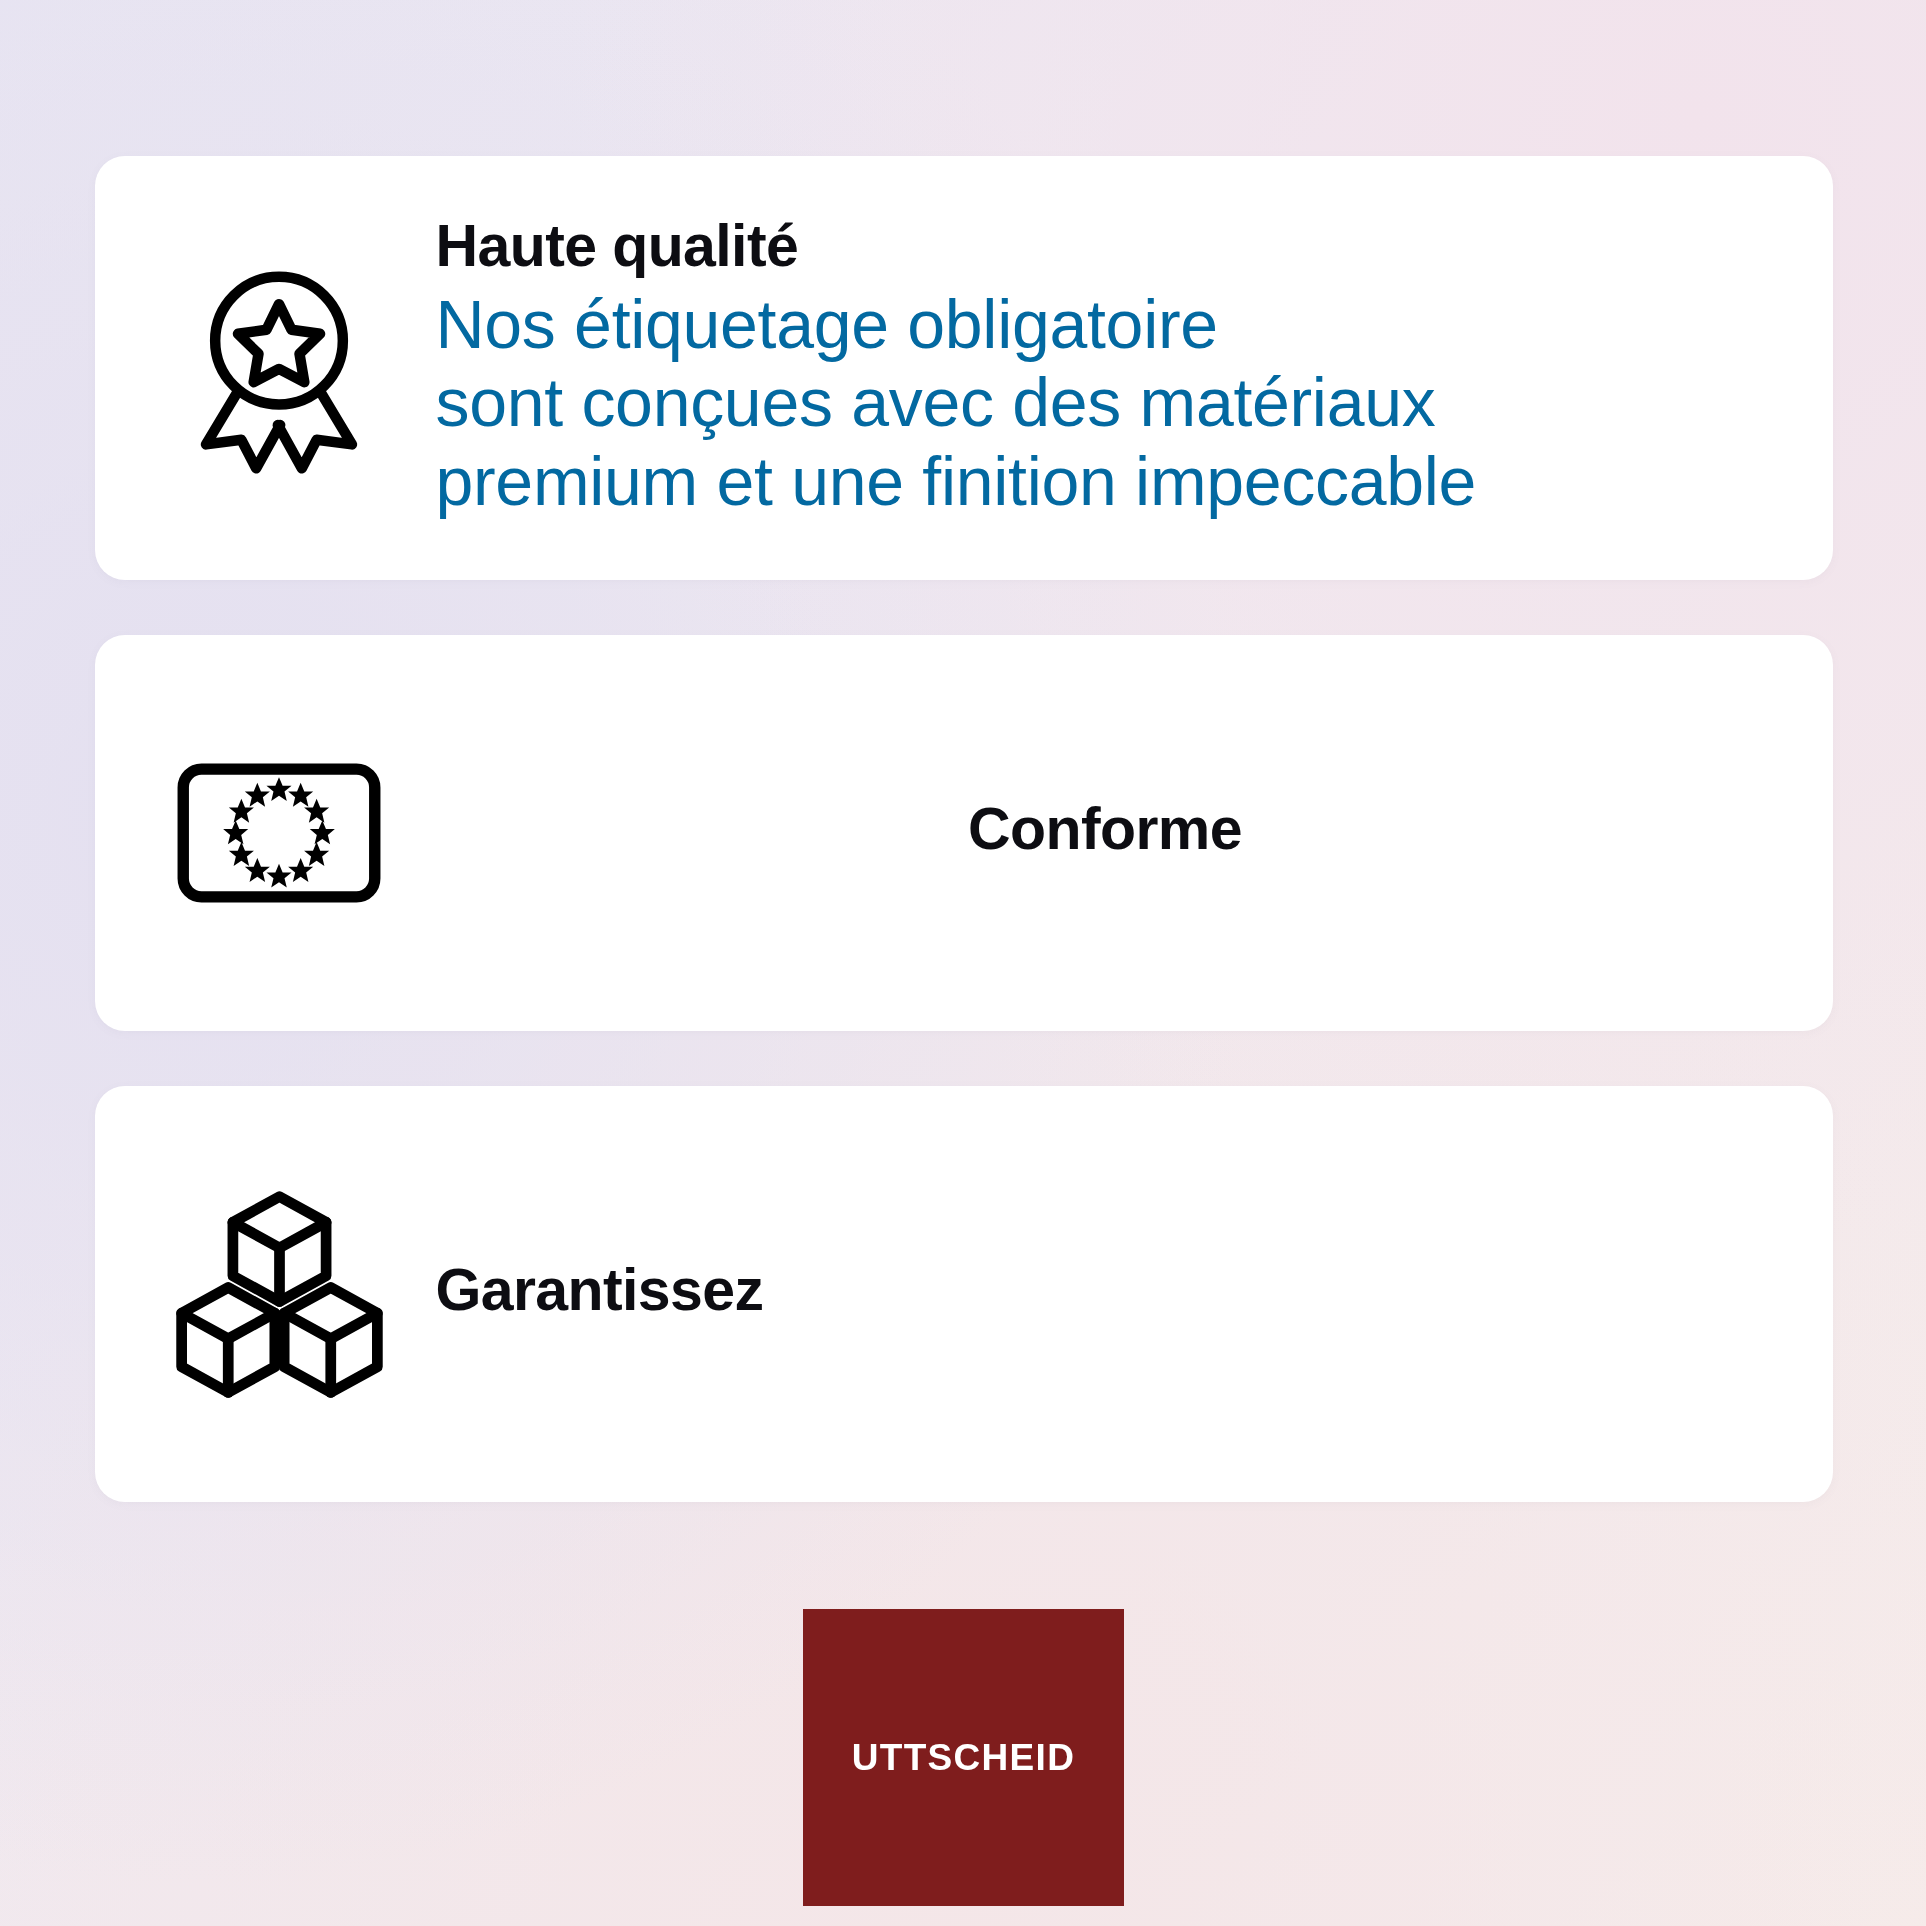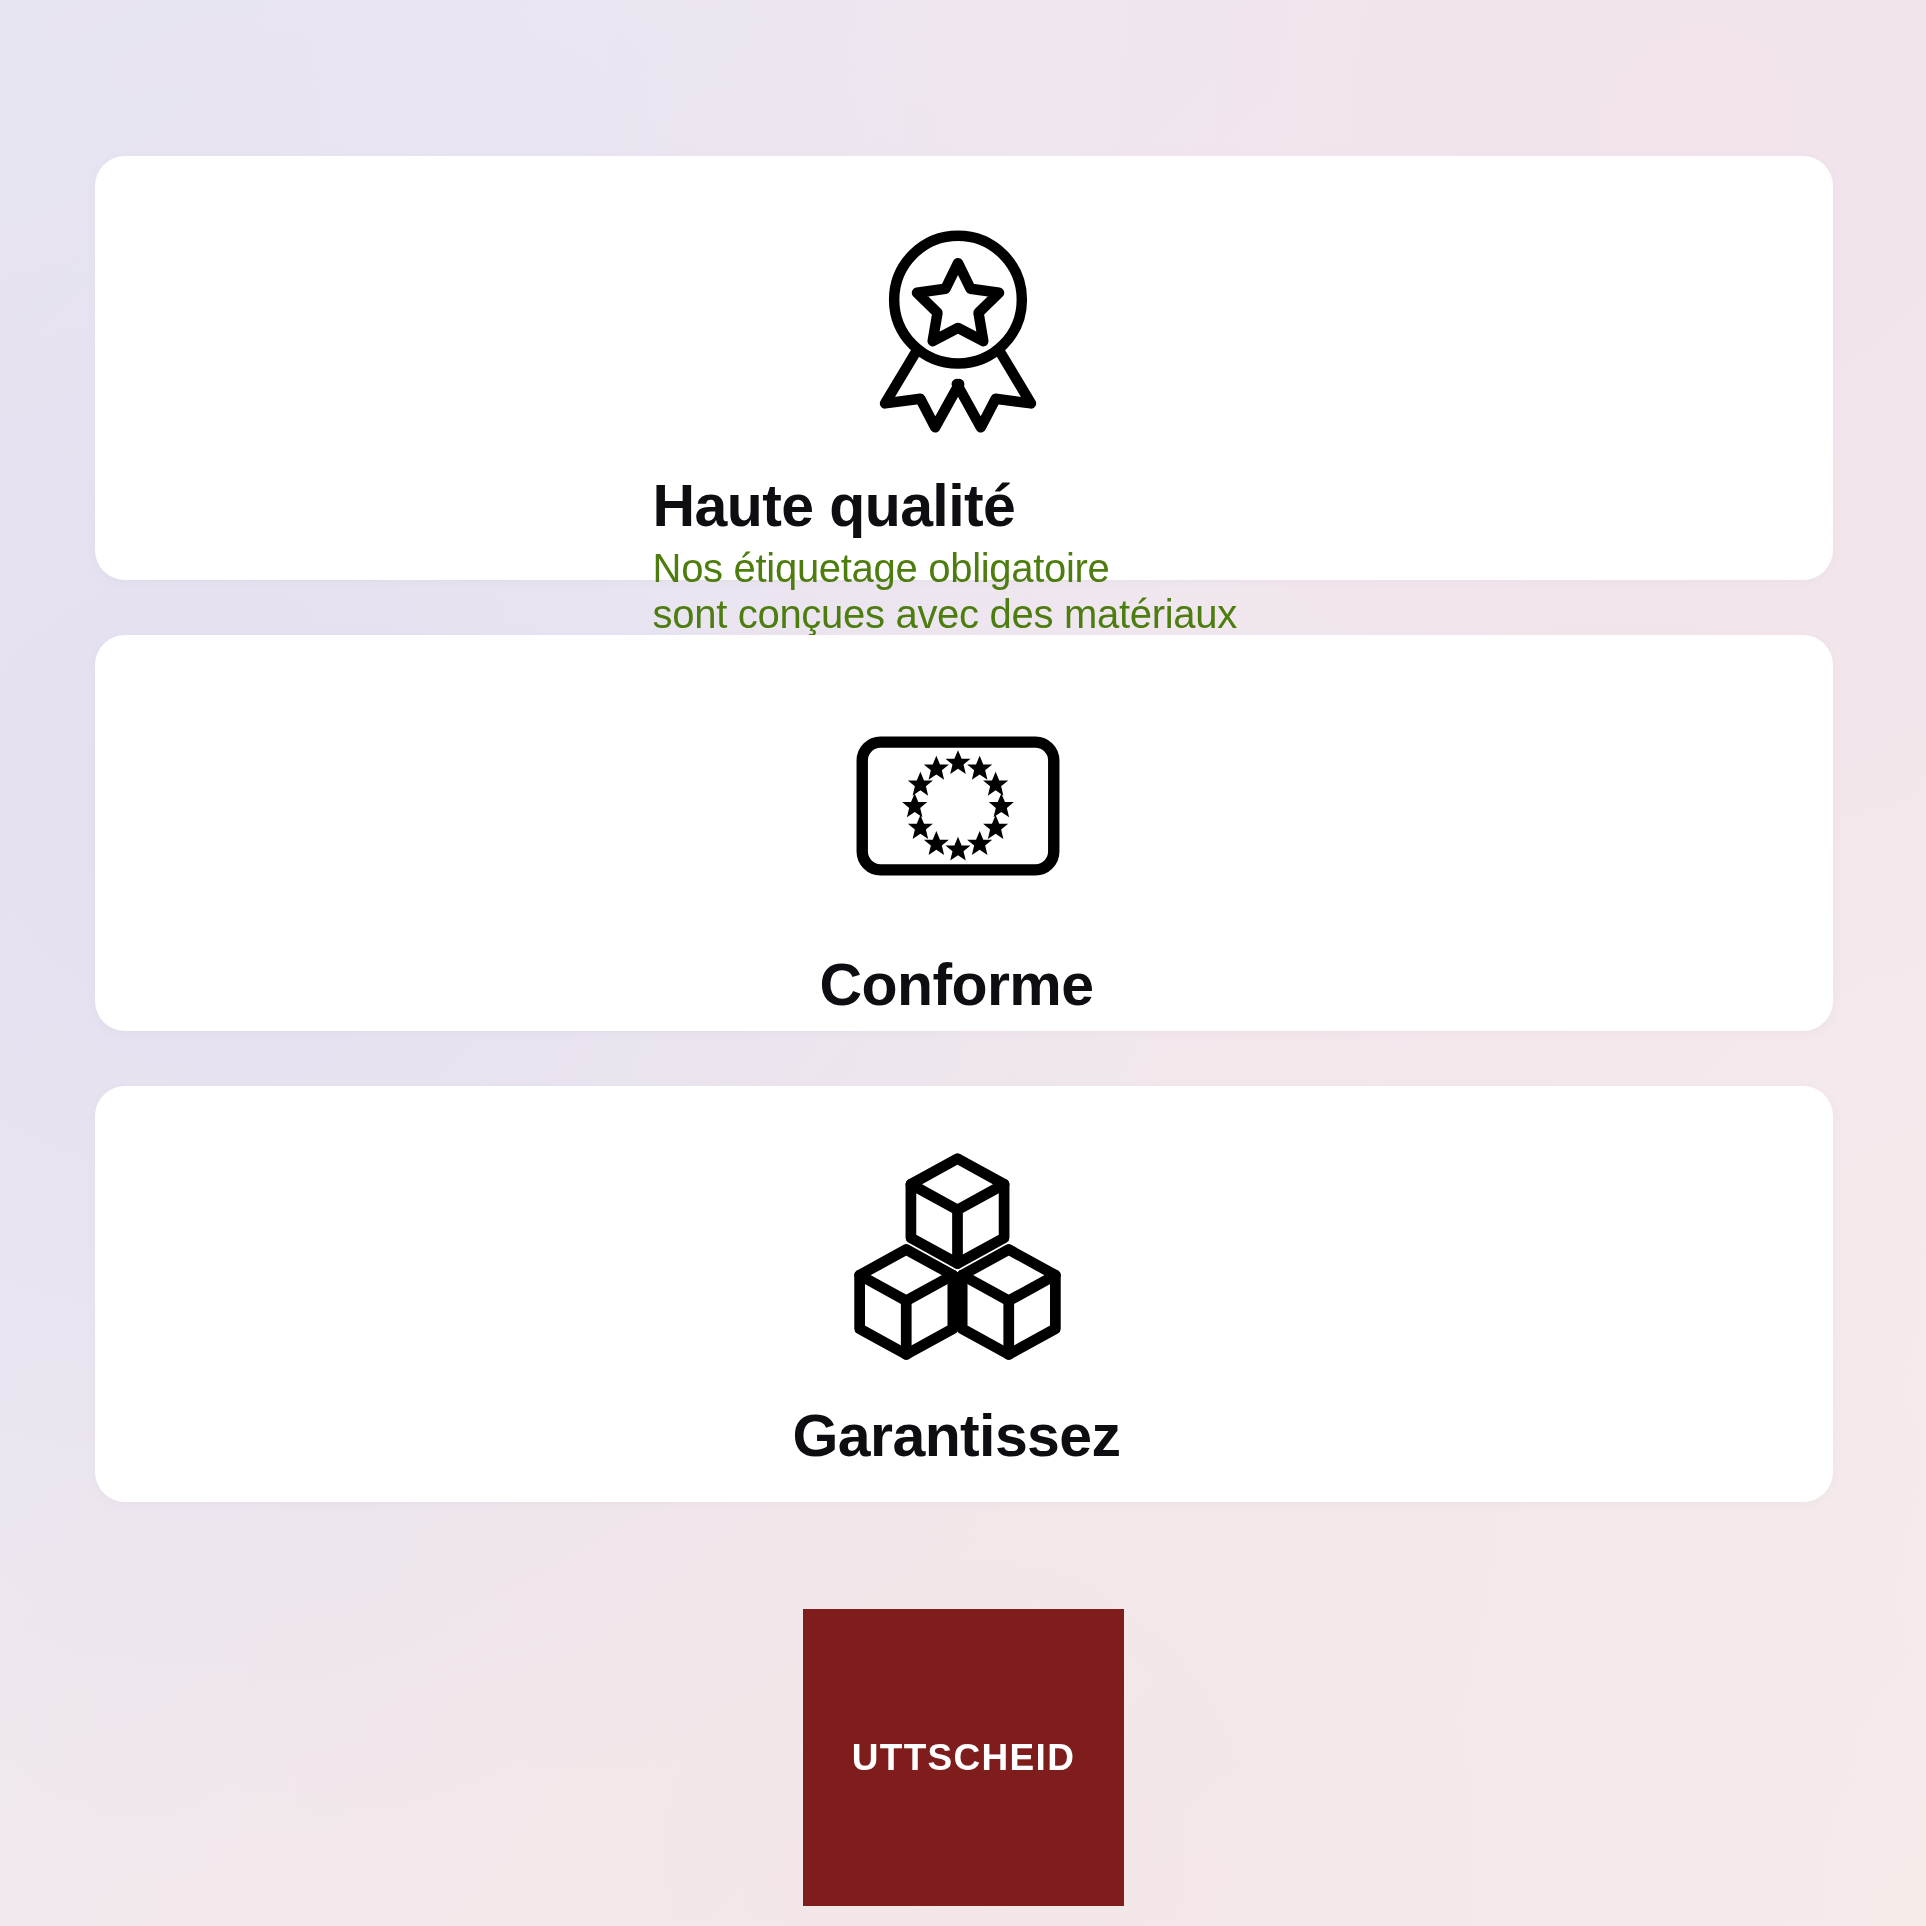--- a/index.html
+++ b/index.html
@@ -31,21 +31,20 @@
 
   .card {
     width: 1738px;
     background: #ffffff;
     border-radius: 30px;
     display: flex;
     align-items: center;
     padding: 22px 48px 22px 36px;
     margin-bottom: 55px;
     box-shadow: 0 2px 10px rgba(120,110,140,0.05);
-    flex-direction: column;
   }
 
   .card-icon {
     flex: 0 0 297px;
     height: 297px;
     display: flex;
     align-items: center;
     justify-content: center;
   }
 
@@ -57,23 +56,23 @@
   .card-title {
     font-size: 59px;
     font-weight: bold;
     color: #0d0d12;
     letter-spacing: -0.6px;
     line-height: 1.08;
     margin-bottom: 6px;
   }
 
   .card-text {
-    font-size: 40px;
+    font-size: 68px;
     font-weight: 400;
-    color: #4d7c0f;
+    color: #0369a1;
     line-height: 1.16;
     letter-spacing: -0.3px;
     white-space: pre-line;
   }
 
   
   .card-1 { height: 424px; }
   .card-2 { height: 396px; }
   .card-3 { height: 416px; }
 

